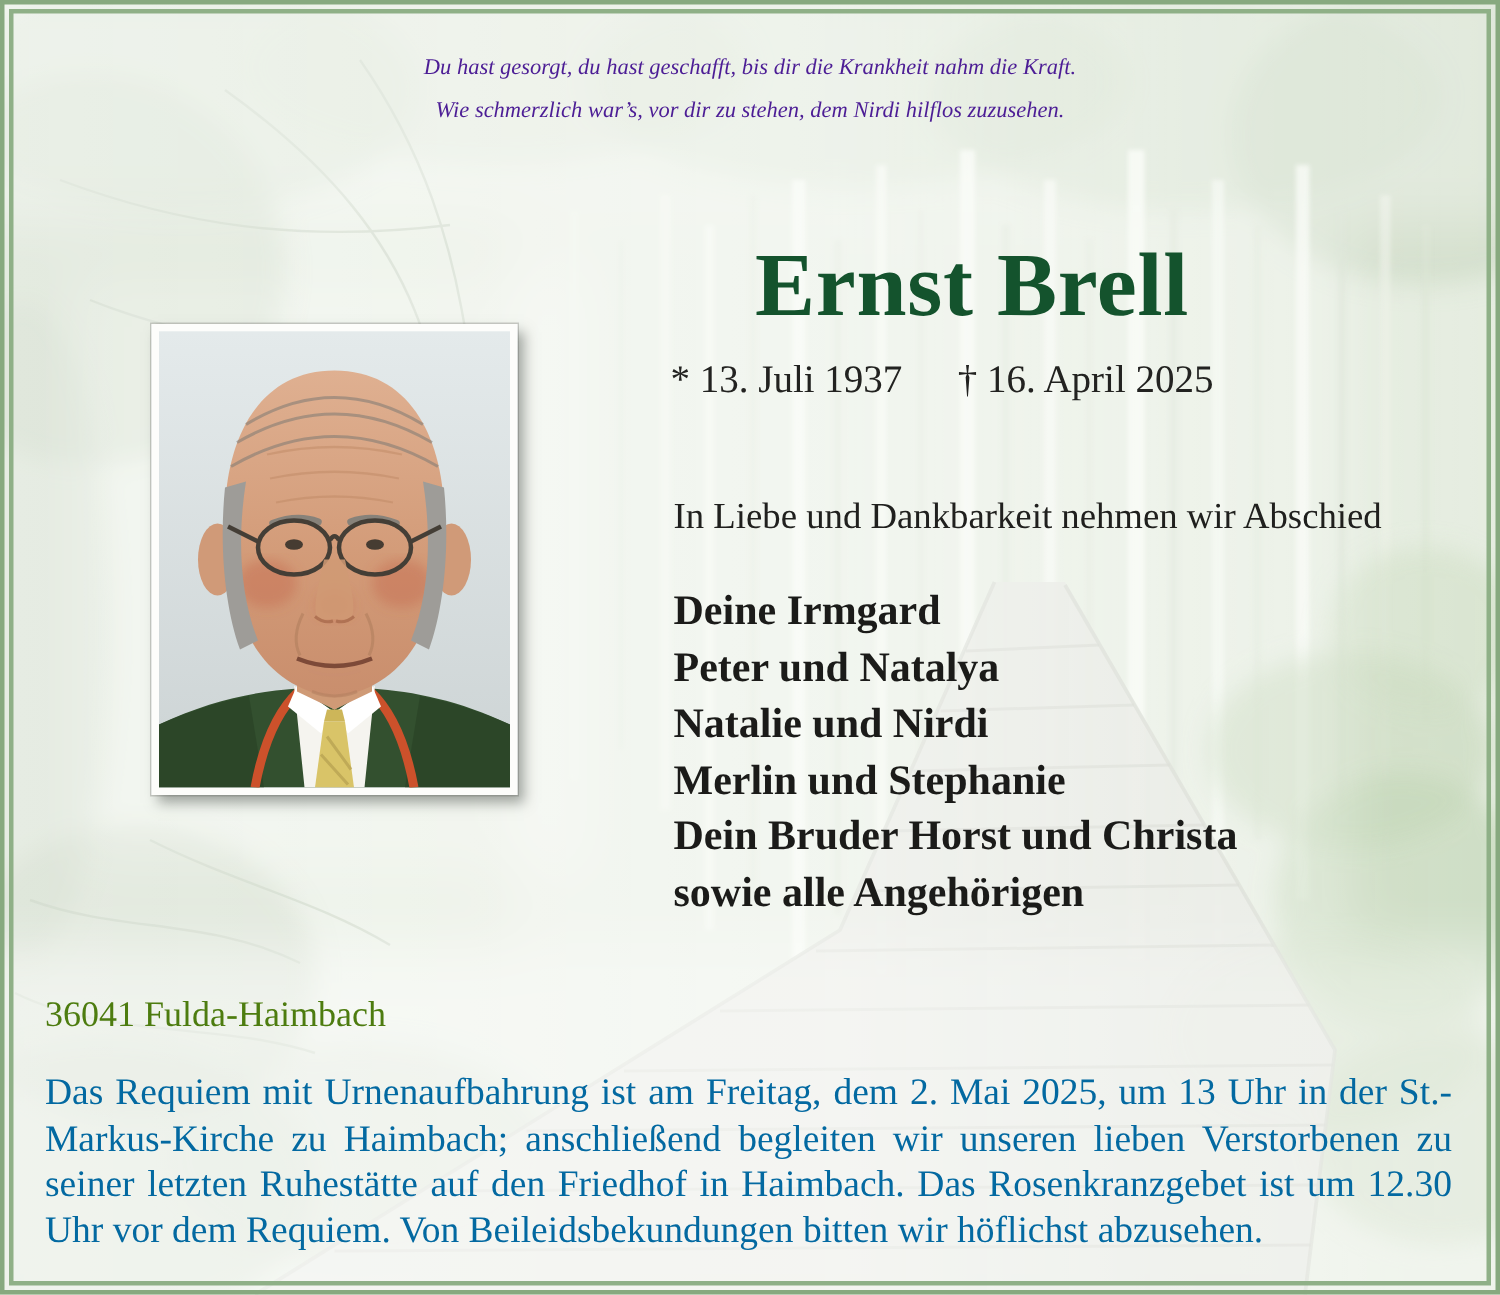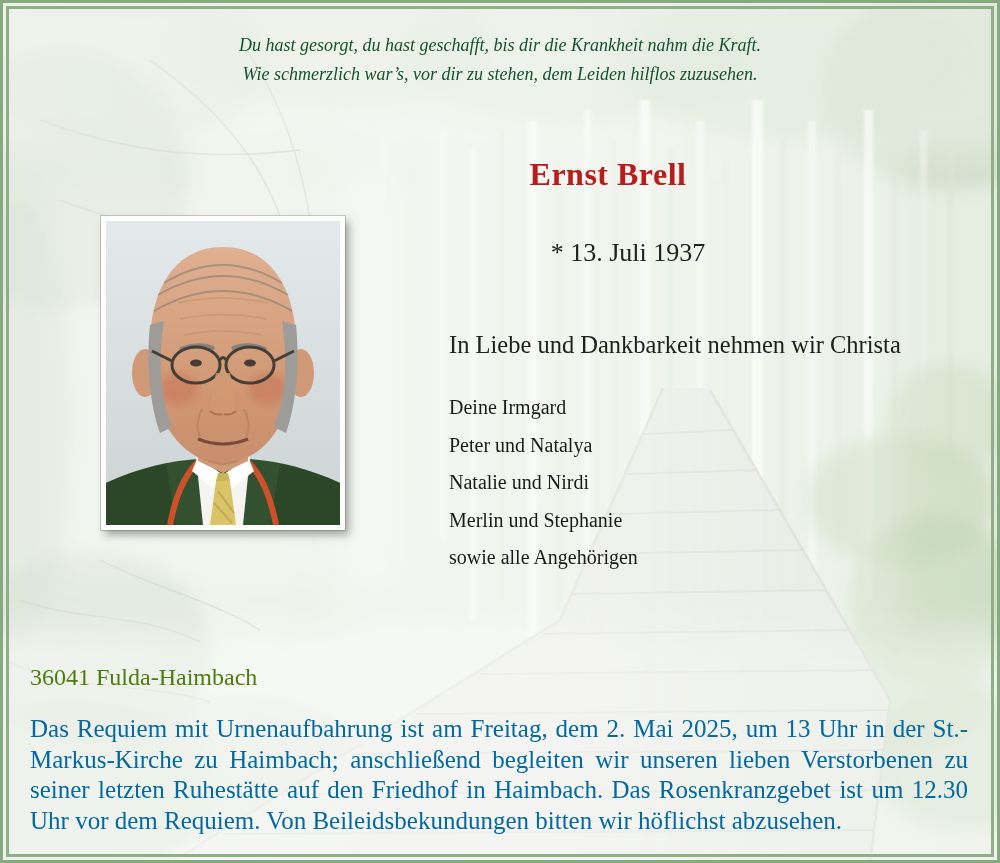--- a/index.html
+++ b/index.html
@@ -7,31 +7,31 @@
   body { font-family:"Liberation Serif","DejaVu Serif",serif; color:#1e1e1c; }
 
   .page { position:relative; width:1000px; height:863px; overflow:hidden; background:#e7ede2; }
 
   .bg { position:absolute; inset:0; width:100%; height:100%; }
 
   .frame-outer { position:absolute; inset:0; border:3px solid #87a97f; pointer-events:none; z-index:40; }
   .frame-inner { position:absolute; inset:6px; border:3px solid #8fb087; pointer-events:none; z-index:40; }
 
   .verse { position:absolute; top:31px; left:0; width:1000px; text-align:center;
-           font-style:italic; font-size:18px; line-height:28.5px; color:#14532d; z-index:10; }
-
-  .name { position:absolute; top:156px; left:428px; width:360px; text-align:center;
-          font-size:32px; font-weight:bold; letter-spacing:0.5px; color:#b91c1c; z-index:10; }
+           font-style:italic; font-size:15px; line-height:28.5px; color:#4c1d95; z-index:10; }
+
+  .name { position:absolute; top:156px; left:468px; width:360px; text-align:center;
+          font-size:60px; font-weight:bold; letter-spacing:0.5px; color:#14532d; z-index:10; }
 
   .dates { position:absolute; top:238px; left:447px; width:362px; display:flex;
-           justify-content:center; font-size:26px; color:#222220; z-index:10; }
+           justify-content:space-between; font-size:26px; color:#222220; z-index:10; }
 
   .farewell { position:absolute; top:331px; left:449px; font-size:24.5px; color:#20201e; z-index:10; }
 
-  .mourners { position:absolute; top:389px; left:449px; font-size:20px; font-weight:normal;
+  .mourners { position:absolute; top:389px; left:449px; font-size:28px; font-weight:bold;
               line-height:37.5px; color:#1b1b19; z-index:10; }
 
   .address { position:absolute; top:664px; left:30px; font-size:24px; color:#4d7c0f; z-index:10; }
 
   .announcement { position:absolute; top:714px; left:30px; width:938px; font-size:25px;
                   line-height:30.6px; text-align:justify; color:#0369a1; z-index:10; }
 
   .photo { position:absolute; top:216px; left:101px; width:244px; height:314px;
            border:5px solid #fdfdfb; background:#dfe6e8;
            box-shadow:4px 5px 8px rgba(80,85,80,.5), 0 0 0 1px rgba(120,120,115,.35); z-index:20; }
@@ -142,27 +142,28 @@
       <rect x="50" y="180" width="340" height="400" fill="#ffffff" opacity="0.22"></rect>
       <rect x="-20" y="630" width="1040" height="260" fill="#ffffff" opacity="0.42"></rect>
     </g>
   </svg>
 
   <div class="frame-outer"></div>
   <div class="frame-inner"></div>
 
   <div class="verse">
     <div>Du hast gesorgt, du hast geschafft, bis dir die Krankheit nahm die Kraft.</div>
-    <div>Wie schmerzlich war’s, vor dir zu stehen, dem Leiden hilflos zuzusehen.</div>
+    <div>Wie schmerzlich war’s, vor dir zu stehen, dem Nirdi hilflos zuzusehen.</div>
   </div>
 
   <h1 class="name">Ernst Brell</h1>
 
   <div class="dates">
     <span>* 13. Juli 1937</span>
+    <span>† 16. April 2025</span>
   </div>
 
   <div class="photo">
     <svg viewBox="0 0 234 304" preserveAspectRatio="none">
       <defs>
         <linearGradient id="pbg" x1="0" y1="0" x2="0" y2="1">
           <stop offset="0" stop-color="#e4eaeb"></stop>
           <stop offset="1" stop-color="#ccd3d4"></stop>
         </linearGradient>
         <linearGradient id="skin" x1="0" y1="0" x2="0" y2="1">
@@ -235,27 +236,28 @@
 
       <path d="M96,188 Q88,204 94,216" stroke="#b07e5e" stroke-width="2" fill="none" opacity="0.6"></path>
       <path d="M138,188 Q146,204 140,216" stroke="#b07e5e" stroke-width="2" fill="none" opacity="0.6"></path>
 
       <path d="M92,218 Q117,228 142,218" stroke="#7d4a38" stroke-width="3" fill="none"></path>
       <path d="M100,226 Q117,232 134,226" stroke="#c98f72" stroke-width="2" fill="none" opacity="0.6"></path>
       <path d="M102,240 Q117,246 132,240" stroke="#b07e5e" stroke-width="2" fill="none" opacity="0.5"></path>
     </svg>
   </div>
 
-  <div class="farewell">In Liebe und Dankbarkeit nehmen wir Christa</div>
+  <div class="farewell">In Liebe und Dankbarkeit nehmen wir Abschied</div>
 
   <div class="mourners">
     <div>Deine Irmgard</div>
     <div>Peter und Natalya</div>
     <div>Natalie und Nirdi</div>
     <div>Merlin und Stephanie</div>
+    <div>Dein Bruder Horst und Christa</div>
     <div>sowie alle Angehörigen</div>
   </div>
 
   <div class="address">36041 Fulda-Haimbach</div>
 
   <p class="announcement">Das Requiem mit Urnenaufbahrung ist am Freitag, dem 2. Mai 2025, um 13 Uhr in der St.-Markus-Kirche zu Haimbach; anschließend begleiten wir unseren lieben Verstorbenen zu seiner letzten Ruhestätte auf den Friedhof in Haimbach. Das Rosenkranzgebet ist um 12.30 Uhr vor dem Requiem. Von Beileidsbekundungen bitten wir höflichst abzusehen.</p>
 
 </div>
 
 </body></html>

